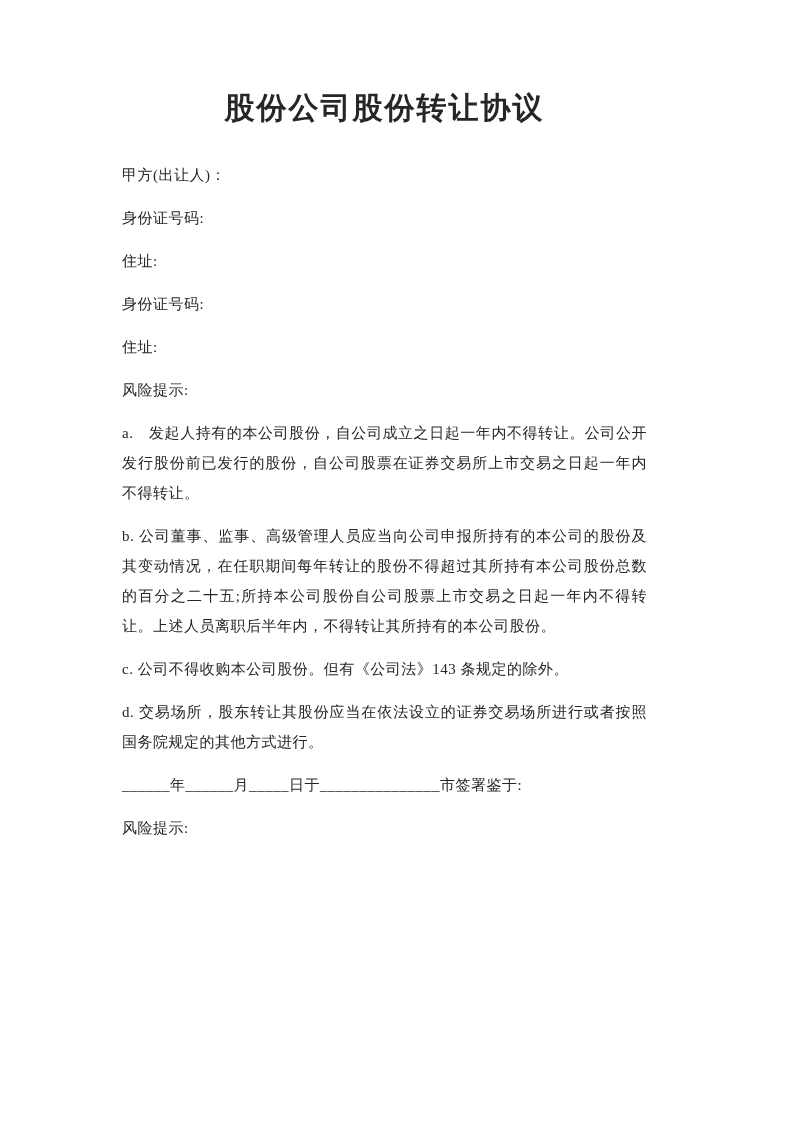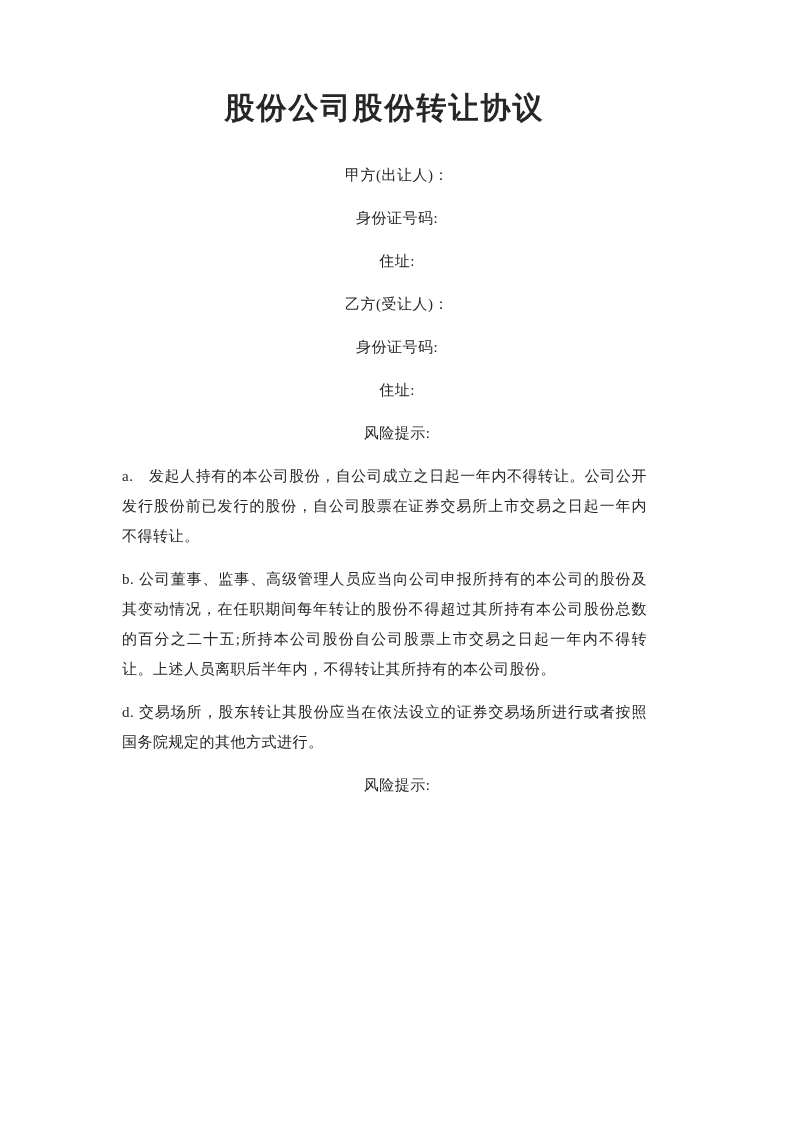--- a/index.html
+++ b/index.html
@@ -30,50 +30,50 @@
     letter-spacing: 2px;
   }
   .para {
     font-size: 15px;
     line-height: 30px;
     margin: 0 0 13px 0;
     text-align: justify;
     letter-spacing: 0.5px;
   }
   .para.no-justify {
-    text-align: center;
-    margin-left: 25px;
+    text-align: left;
   }
 </style>
 </head>
 <body>
 
 <div class="doc-page">
 
   <h1 class="doc-title">股份公司股份转让协议</h1>
 
   <p class="para no-justify">甲方(出让人)：</p>
 
   <p class="para no-justify">身份证号码:</p>
 
   <p class="para no-justify">住址:</p>
 
-  <p class="para no-justify">乙方(受让人)：</p>
 
   <p class="para no-justify">身份证号码:</p>
 
   <p class="para no-justify">住址:</p>
 
   <p class="para no-justify">风险提示:</p>
 
 
   <p class="para">a.　发起人持有的本公司股份，自公司成立之日起一年内不得转让。公司公开发行股份前已发行的股份，自公司股票在证券交易所上市交易之日起一年内不得转让。</p>
 
   <p class="para">b. 公司董事、监事、高级管理人员应当向公司申报所持有的本公司的股份及其变动情况，在任职期间每年转让的股份不得超过其所持有本公司股份总数的百分之二十五;所持本公司股份自公司股票上市交易之日起一年内不得转让。上述人员离职后半年内，不得转让其所持有的本公司股份。</p>
 
+  <p class="para">c. 公司不得收购本公司股份。但有《公司法》143 条规定的除外。</p>
 
   <p class="para">d. 交易场所，股东转让其股份应当在依法设立的证券交易场所进行或者按照国务院规定的其他方式进行。</p>
 
+  <p class="para no-justify">______年______月_____日于_______________市签署鉴于:</p>
 
   <p class="para no-justify">风险提示:</p>
 
 
 </div>
 
 </body></html>

